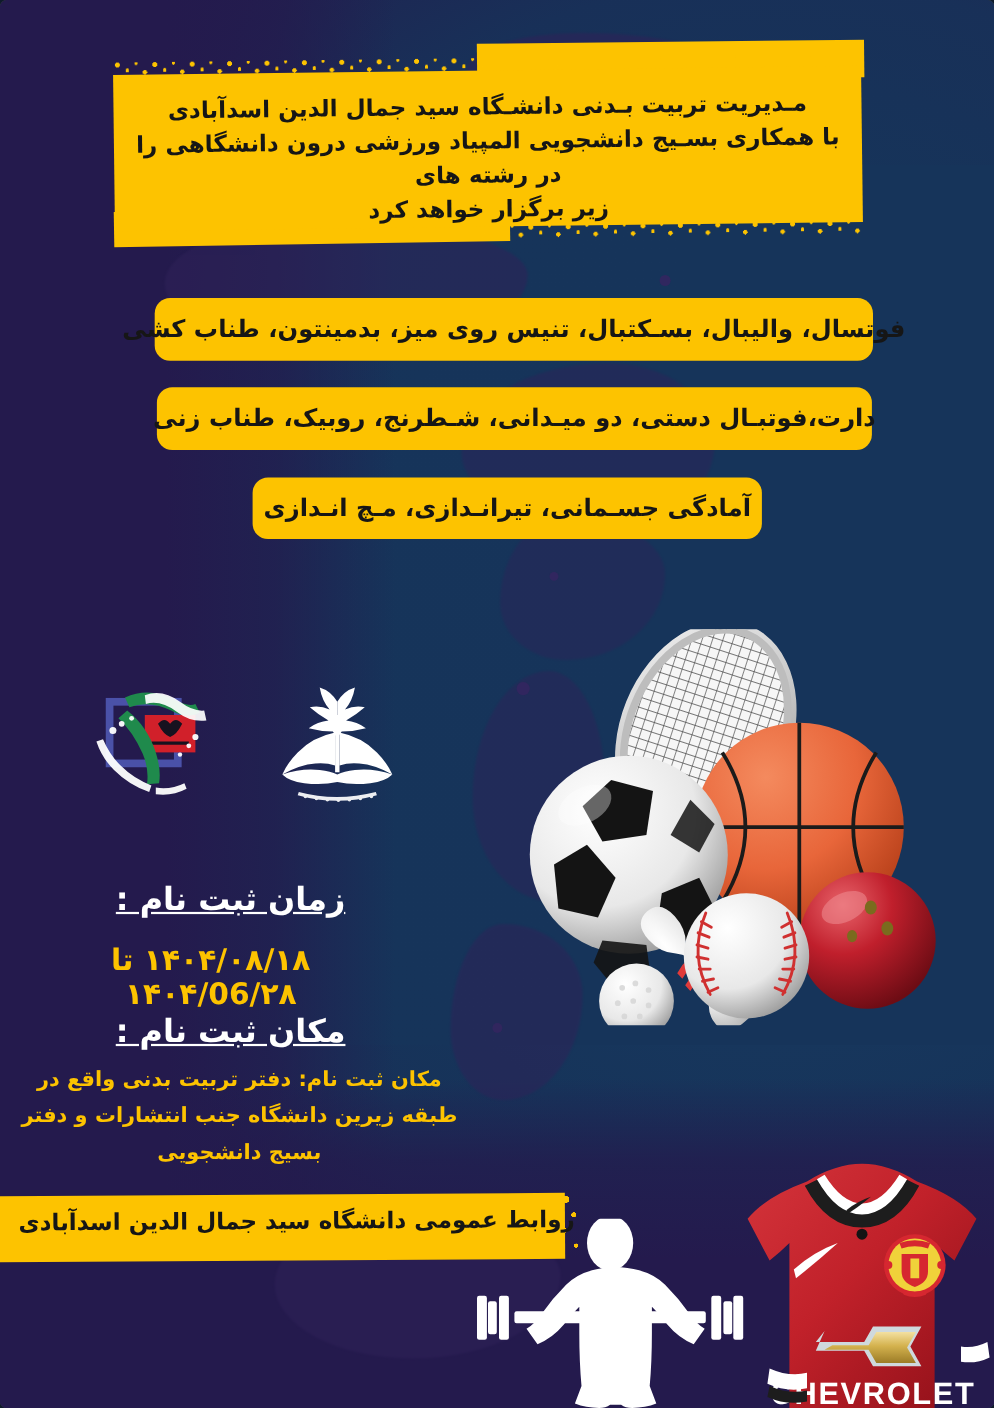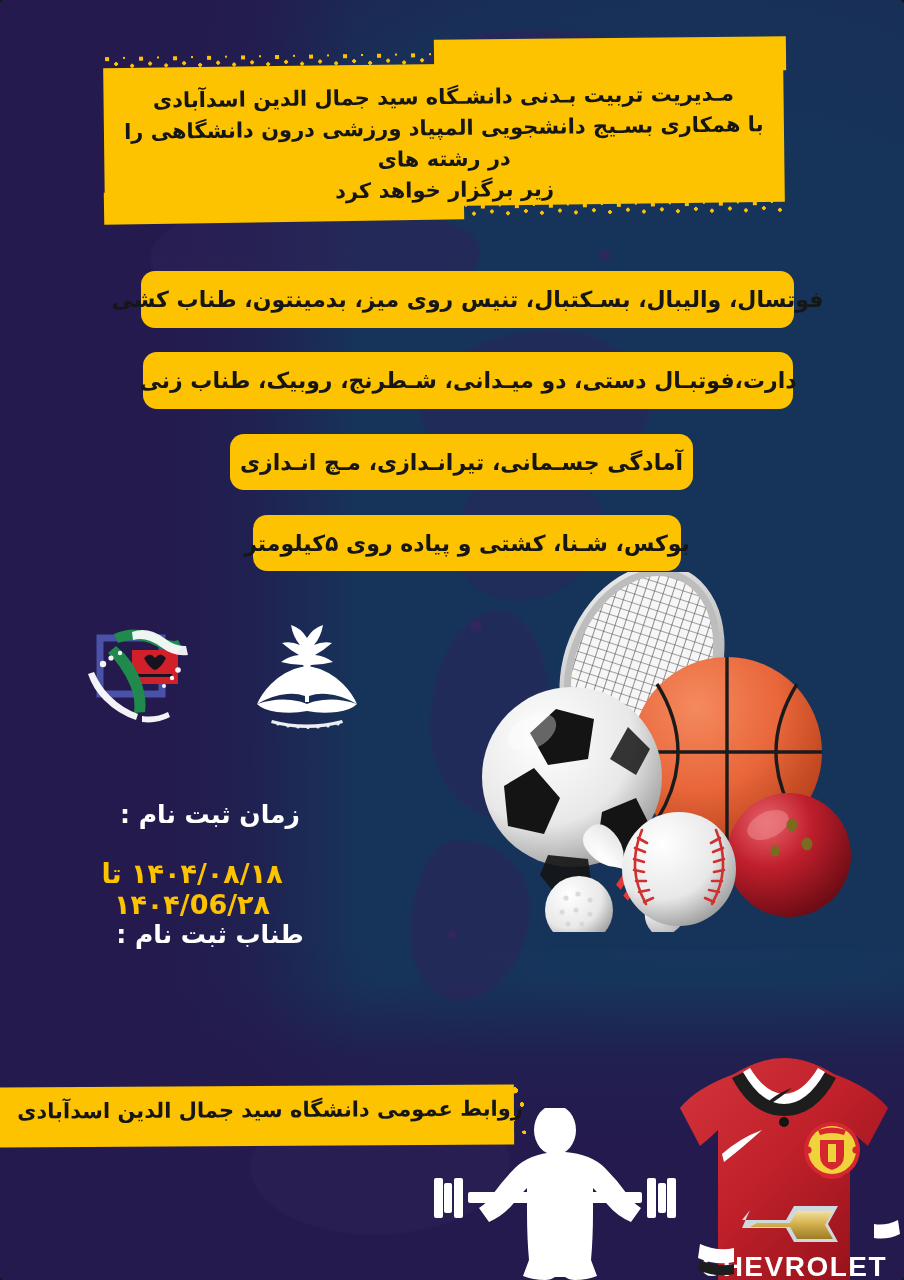--- a/index.html
+++ b/index.html
@@ -127,22 +127,23 @@
   .logos { position: absolute; left: 86px; top: 612px; width: 280px; height: 126px; }
 
   .logo-basij { position: absolute; left: 0px; top: 0px; width: 124px; height: 122px; }
   .logo-univ  { position: absolute; left: 162px; top: 8px; width: 118px; height: 112px; }
 
   
   .reg-title {
     position: absolute;
     color: #ffffff;
     font-weight: bold;
-    font-size: 25px;
+    font-size: 29px;
     letter-spacing: 0px;
+    text-decoration: underline;
   }
   .reg-title.t-time  { left: 60px; top: 800px; width: 300px; text-align: center; }
   .reg-title.t-place { left: 60px; top: 920px; width: 300px; text-align: center; }
 
   .reg-date {
     position: absolute;
     left: 22px; top: 858px; width: 340px;
     text-align: center;
     color: #fdc300;
     font-weight: bold;
@@ -228,21 +229,20 @@
     <div class="header-text">
       <div>مـدیریت تربیت بـدنی دانشـگاه سید جمال الدین اسدآبادی</div>
       <div>با همکاری بسـیج دانشجویی المپیاد ورزشی درون دانشگاهی را در رشته های</div>
       <div>زیر برگزار خواهد کرد</div>
     </div>
   </div>
 
   <div class="bar b1">فوتسال، والیبال، بسـکتبال، تنیس روی میز، بدمینتون، طناب کشی</div>
   <div class="bar b2">دارت،فوتبـال دستی، دو میـدانی، شـطرنج، روبیک، طناب زنی</div>
   <div class="bar b3">آمادگی جسـمانی، تیرانـدازی، مـچ انـدازی</div>
-  <div class="bar b4">بوکس، شـنا، کشتی و پیاده روی  ۵کیلومتر</div>
 
   <div class="logos">
 
     <svg class="logo-basij" viewBox="0 0 124 122">
       <rect x="14" y="26" width="62" height="56" fill="none" stroke="#4a51a8" stroke-width="7"></rect>
       <rect x="46" y="38" width="46" height="34" fill="#d1202a"></rect>
       <path d="M58 46 q6 -7 11 0 q5 -7 11 0 q-5 10 -11 12 q-6 -2 -11 -12 z" fill="#17121f"></path>
       <path d="M52 62 h34 v3 h-34 z" fill="#17121f"></path>
       <path d="M28 22 q22 -10 44 2 q14 7 20 4 l4 8 q-12 6 -26 -2 q-20 -10 -38 -3 z" fill="#1f8a4c"></path>
       <path d="M30 34 q18 14 26 38 q5 16 3 28 l-11 1 q2 -14 -4 -28 q-9 -20 -22 -32 z" fill="#1f8a4c"></path>
@@ -384,21 +384,25 @@
         <circle cx="124" cy="338" r="2.6"></circle>
           <circle cx="138" cy="342" r="2.6"></circle>
         <circle cx="116" cy="352" r="2.6"></circle>
           <circle cx="130" cy="352" r="2.6"></circle>
       </g>
     </g>
   </svg>
 
   <div class="reg-title t-time">زمان ثبت نام :</div>
   <div class="reg-date">۱۴۰۴/۰۸/۱۸ تا ۱۴۰۴/06/۲۸</div>
-  <div class="reg-title t-place">طناب ثبت نام :</div>
+  <div class="reg-title t-place">مکان ثبت نام :</div>
+  <div class="reg-place-lines">
+    <div>مکان ثبت نام: دفتر تربیت بدنی واقع در</div>
+    <div>طبقه زیرین دانشگاه جنب انتشارات و دفتر بسیج دانشجویی</div>
+  </div>
 
   <svg class="athlete" viewBox="0 0 270 175">
     <g fill="#ffffff">
       <ellipse cx="135" cy="22" rx="21" ry="25"></ellipse>
       <path d="M135 44 q-26 2 -40 16 q-12 12 -22 26 q-6 9 -14 14 l10 14 q14 -6 24 -18 q8 -10 14 -16 l0 24 q0 26 2 48 l-6 16 q10 4 22 4 q6 0 10 -3 l10 0 q4 3 10 3 q12 0 22 -4 l-6 -16 q2 -22 2 -48 l0 -24 q6 6 14 16 q10 12 24 18 l10 -14 q-8 -5 -14 -14 q-10 -14 -22 -26 q-14 -14 -40 -16 z"></path>
 
       <rect x="48" y="84" width="62" height="11" rx="2"></rect>
       <rect x="160" y="84" width="62" height="11" rx="2"></rect>
 
       <rect x="34" y="70" width="9" height="40" rx="2"></rect>

